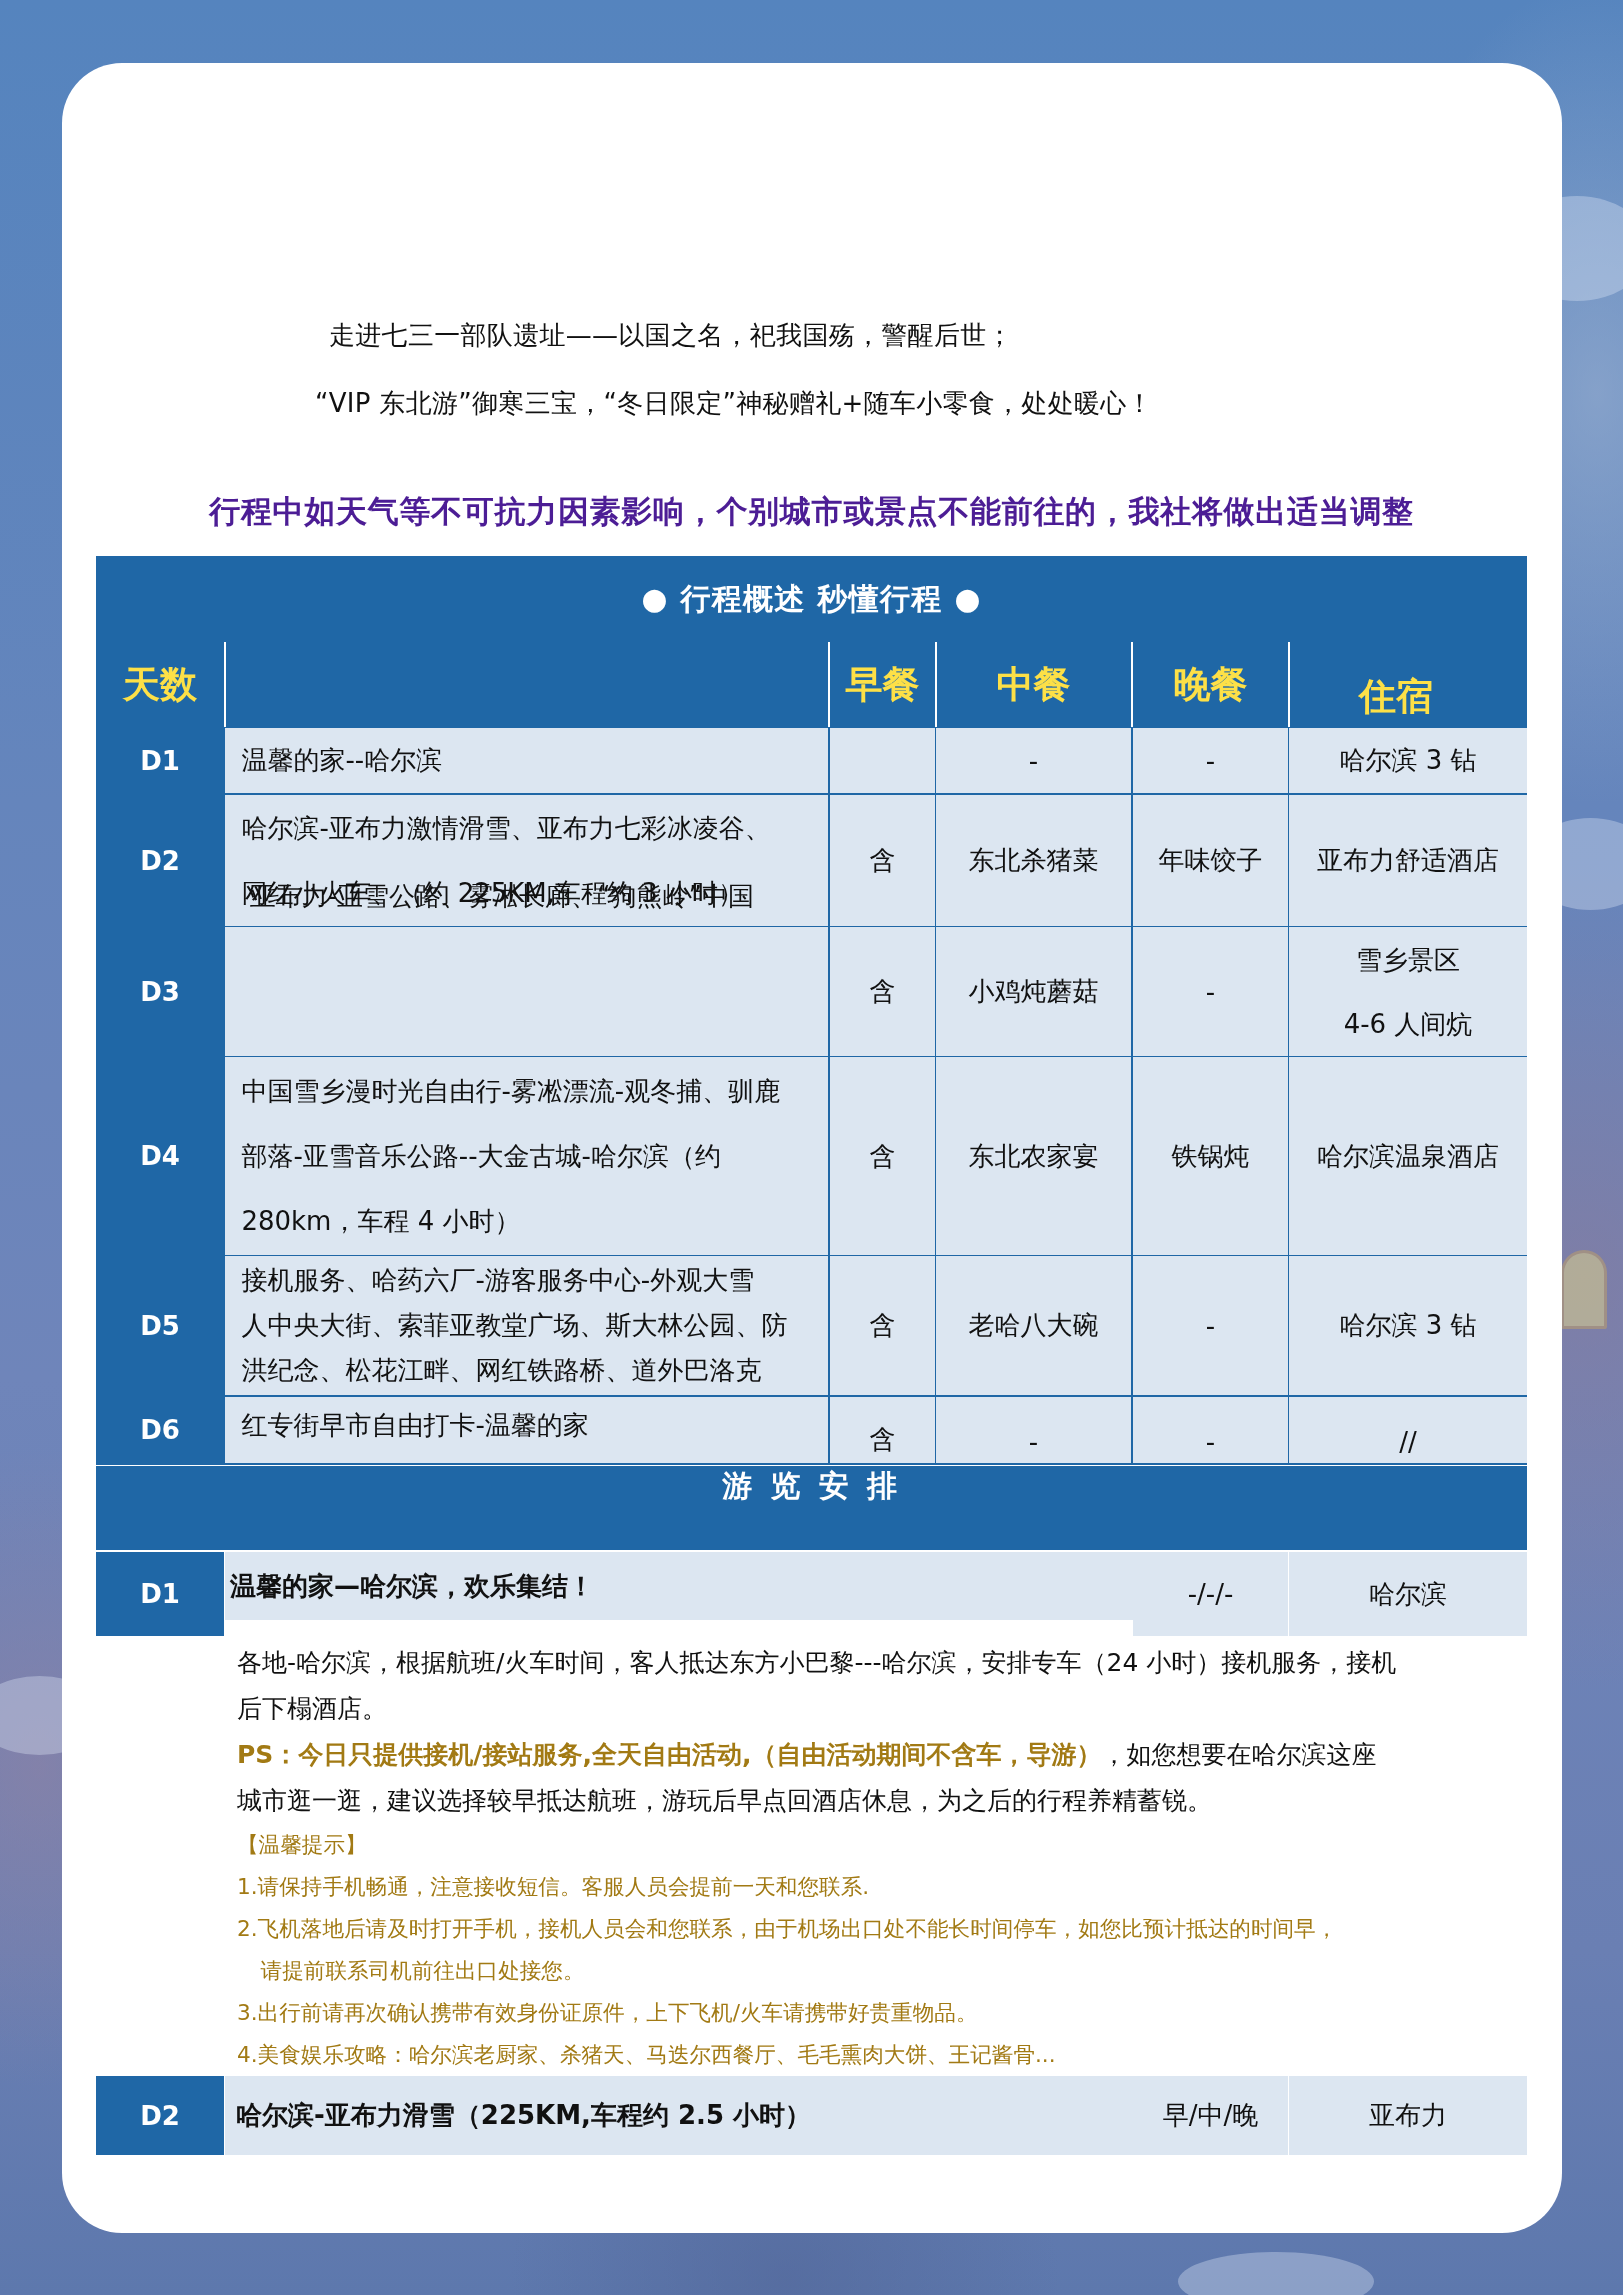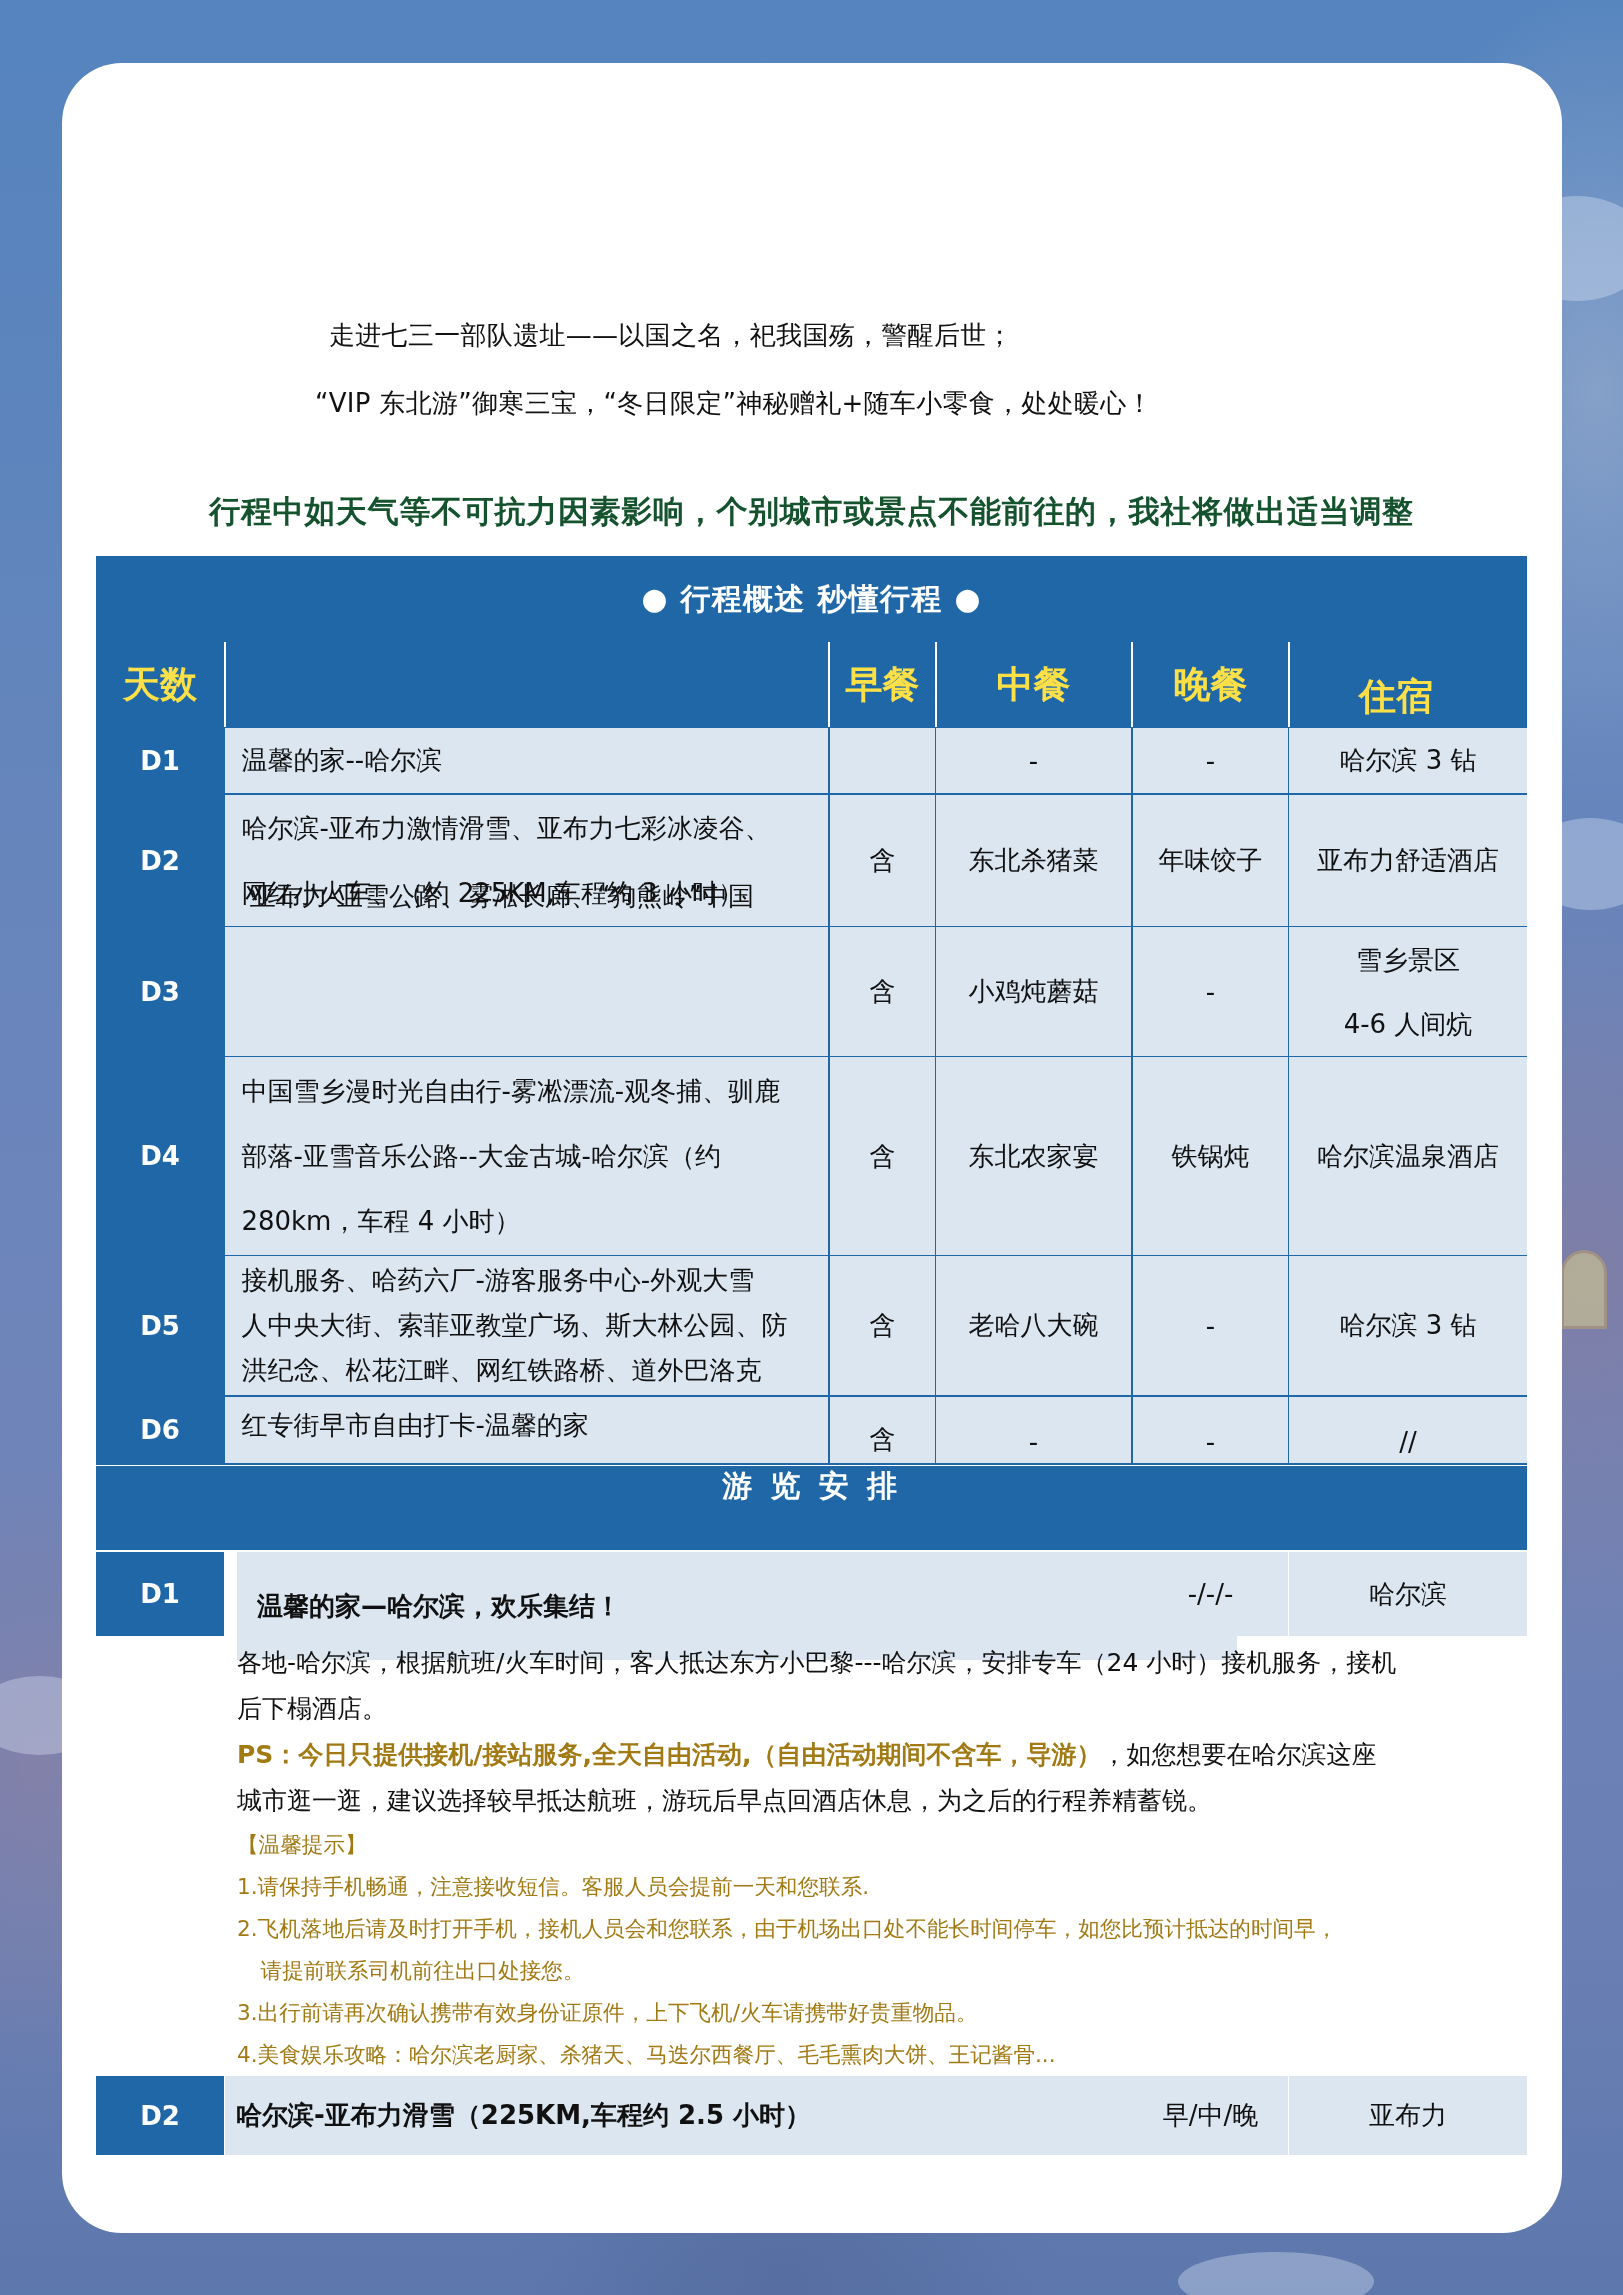--- a/index.html
+++ b/index.html
@@ -38,21 +38,21 @@
       font-size: 26px;
       color: #111;
       white-space: nowrap;
       letter-spacing: 0.3px;
     }
     .notice {
       position: absolute;
       left: 96px; width: 1431px; top: 491px;
       text-align: center;
       font-size: 31px; font-weight: bold;
-      color: #14532d;
+      color: #4c1d95;
       letter-spacing: 0.7px;
       white-space: nowrap;
     }
 
     .tbl {
       position: absolute;
       left: 96px; width: 1431px;
     }
     .blue { background: #1F67A6; color: #fff; }
 
@@ -263,21 +263,21 @@
       </div>
   </div>
 </div>
 
 <div class="tbl blue" style="top:1466px; height:84px; display:flex; align-items:flex-start; justify-content:center;">
   <span style="font-size:30px; font-weight:bold; color:#fff; letter-spacing:3.9px;">游 览 安 排</span>
 </div>
 
 <div class="tbl" style="top:1552px; height:84px;">
   <div class="day" style="top:0; height:84px;">D1</div>
-  <div class="cell bold" style="left:141px; width:1000px; top:0; height:108px; padding-left:20px; font-weight:bold;">
+  <div class="cell bold" style="left:129px; width:1000px; top:0; height:68px; padding-left:5px; font-weight:bold;">
     <span>温馨的家—哈尔滨，欢乐集结！</span>
   </div>
   <div class="cell c" style="left:1037px; width:155px; top:0; height:84px;">
     <span>-/-/-</span>
   </div>
   <div class="cell c" style="left:1193px; width:238px; top:0; height:84px;">
     <span>哈尔滨</span>
   </div>
 </div>
 

